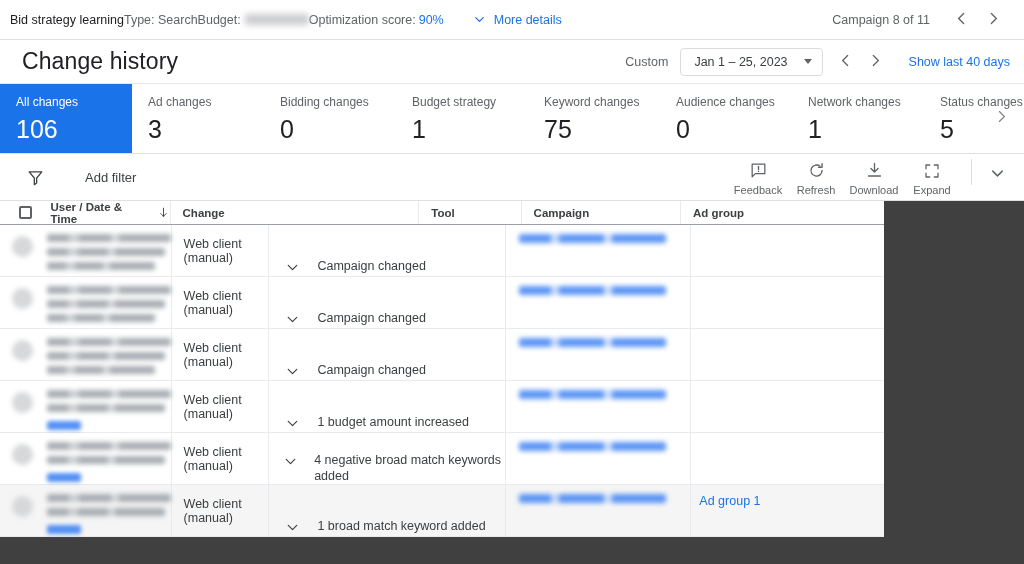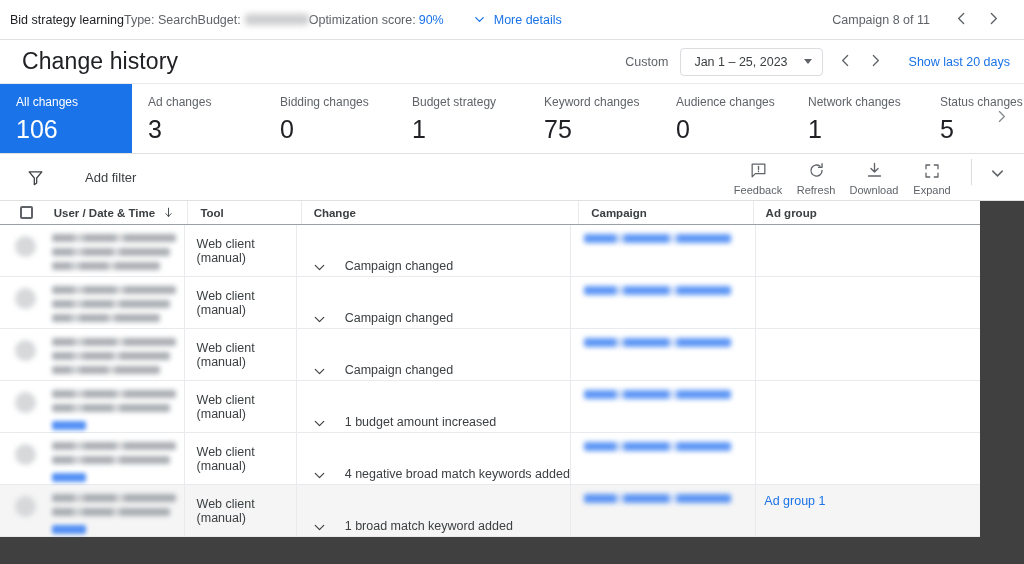--- a/index.html
+++ b/index.html
@@ -135,21 +135,21 @@
   .tool .t-ic { height: 20px; display:flex; align-items:center; justify-content:center; }
   .tool .t-lb { font-size: 11px; color: #5f6368; margin-top: 3px; }
   .tool-sep { width: 1px; height: 26px; background: #dadce0; margin: 0 8px 0 10px; }
   .tool-caret {
     width: 34px; height: 34px; border-radius: 50%;
     display: flex; align-items: center; justify-content: center; cursor: pointer;
     margin-right: 4px;
   }
 
   
-  .table { width: 980px; background: #fff; }
+  .table { width: 884px; background: #fff; }
   .thead {
     height: 24px;
     display: flex; align-items: center;
     border-bottom: 1px solid #9aa0a6;
     background: #fff;
   }
   .th {
     font-size: 11.5px; color: #3c4043; font-weight: bold;
     display: flex; align-items: center; height: 100%;
     padding-left: 12px;
@@ -279,21 +279,21 @@
           </span>
         </button>
         <button class="navbtn">
           <span>
             <svg width="17" height="17" viewBox="0 0 24 24">
                 <path d="M9 5l7 7-7 7" fill="none" stroke="#5f6368" stroke-width="1.8" stroke-linecap="round" stroke-linejoin="round"></path>
               </svg>
           </span>
         </button>
       </div>
-      <span class="showlast">Show last 20 days</span>
+      <span class="showlast">Show last 40 days</span>
     </div>
   </div>
 
   <div class="metrics" id="metrics">
     <div class="metric active">
         <span class="m-label">All changes</span>
         <span class="m-value">106</span>
       </div>
       <div class="metric">
         <span class="m-label">Ad changes</span>
@@ -391,25 +391,25 @@
         <span class="checkbox"></span>
       </div>
       <div class="th c-user" style="border-left:none;">
         <span>User / Date &amp; Time</span>
         <span class="sort">
           <svg width="13" height="13" viewBox="0 0 24 24">
               <path d="M12 4v15m0 0l-5-5m5 5l5-5" fill="none" stroke="#3c4043" stroke-width="1.7" stroke-linecap="round" stroke-linejoin="round"></path>
             </svg>
         </span>
       </div>
+      <div class="th c-change">
+        <span>Change</span>
+      </div>
       <div class="th c-tool">
         <span>Tool</span>
-      </div>
-      <div class="th c-change">
-        <span>Change</span>
       </div>
       <div class="th c-camp">
         <span>Campaign</span>
       </div>
       <div class="th c-adgrp">
         <span>Ad group</span>
       </div>
     </div>
     <div id="tbody">
         <div class="trow">

